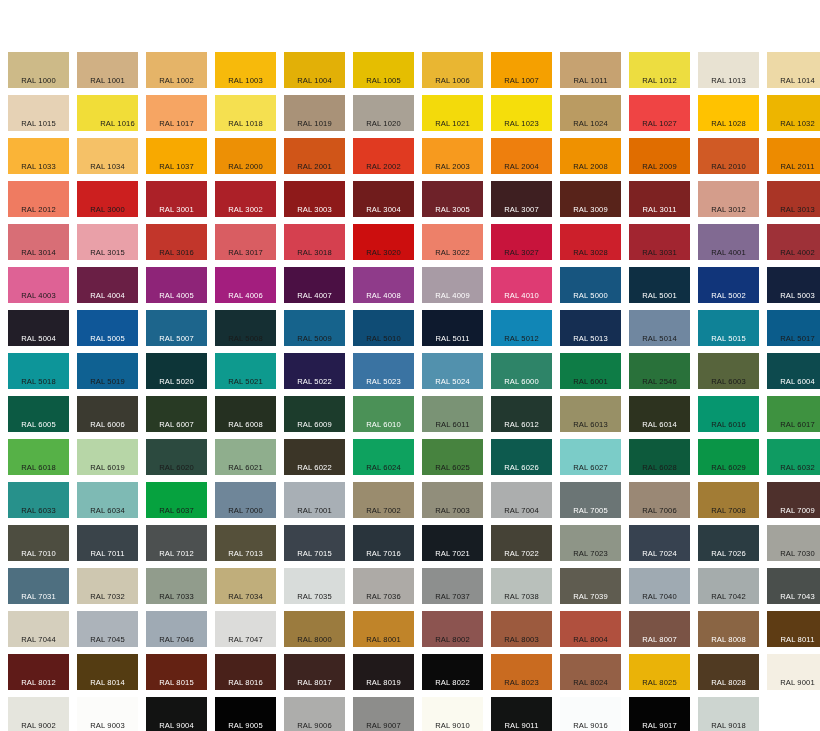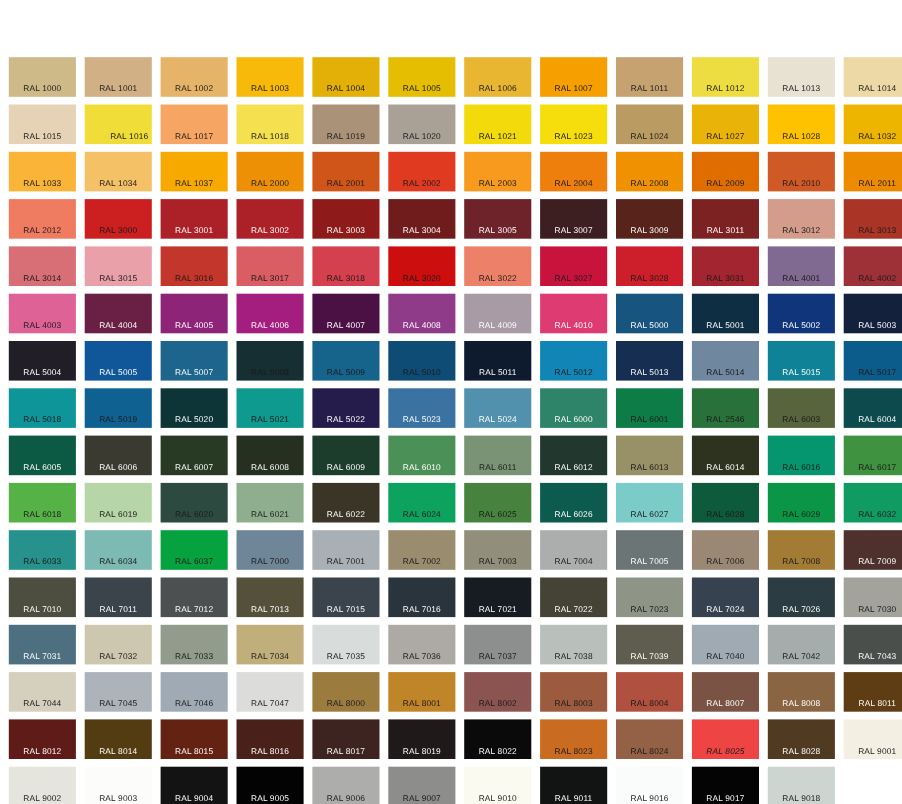--- a/index.html
+++ b/index.html
@@ -162,21 +162,21 @@
         <div class="swatch" style="background-color: rgb(245, 222, 11);">
           <span class="swatch-label lbl-dark">RAL 1023</span>
         </div>
       </div>
       <div class="cell">
         <div class="swatch" style="background-color: rgb(186, 155, 98);">
           <span class="swatch-label lbl-dark">RAL 1024</span>
         </div>
       </div>
       <div class="cell">
-        <div class="swatch" style="background-color: #eab308; justify-content: flex-end;">
+        <div class="swatch" style="background-color: #ef4444; justify-content: flex-end;">
           <span class="swatch-label lbl-dark">RAL 1027</span>
         </div>
       </div>
       <div class="cell">
         <div class="swatch" style="background-color: rgb(255, 194, 0);">
           <span class="swatch-label lbl-dark">RAL 1028</span>
         </div>
       </div>
       <div class="cell">
         <div class="swatch" style="background-color: rgb(237, 181, 0);">
@@ -942,21 +942,21 @@
         <div class="swatch" style="background-color: rgb(201, 107, 32);">
           <span class="swatch-label lbl-dark">RAL 8023</span>
         </div>
       </div>
       <div class="cell">
         <div class="swatch" style="background-color: rgb(148, 96, 70);">
           <span class="swatch-label lbl-dark">RAL 8024</span>
         </div>
       </div>
       <div class="cell">
-        <div class="swatch" style="background-color: #ef4444; font-style: italic;">
+        <div class="swatch" style="background-color: #eab308;">
           <span class="swatch-label lbl-dark">RAL 8025</span>
         </div>
       </div>
       <div class="cell">
         <div class="swatch" style="background-color: rgb(80, 58, 34);">
           <span class="swatch-label lbl-light">RAL 8028</span>
         </div>
       </div>
       <div class="cell">
         <div class="swatch" style="background-color: rgb(244, 239, 227);">

